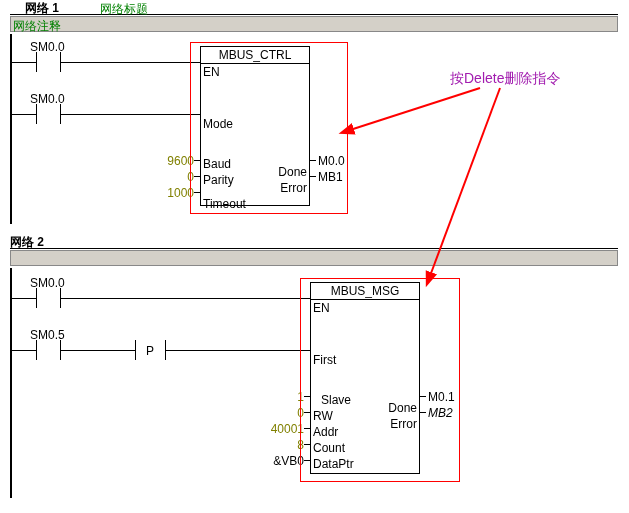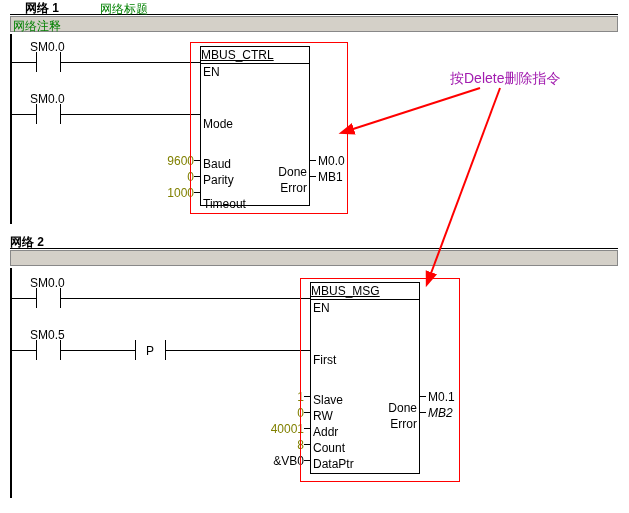--- a/index.html
+++ b/index.html
@@ -9,21 +9,21 @@
   .bold{font-weight:bold;}
   .green{color:#008000;}
   .olive{color:#808000;}
   .red{color:#a21caf;}
   .commentbar{position:absolute;left:10px;width:608px;height:16px;background:#d4d0c8;border:1px solid #888;box-sizing:border-box;}
   .rail{position:absolute;left:10px;width:2px;background:#000;}
   .wire{position:absolute;height:1px;background:#000;}
   .contactL{position:absolute;width:1px;height:20px;background:#000;}
   .contactR{position:absolute;width:1px;height:20px;background:#000;}
   .box{position:absolute;border:1px solid #000;box-sizing:border-box;background:#fff;}
-  .boxTitle{position:absolute;top:0;left:0;right:0;height:16px;border-bottom:1px solid #000;line-height:16px;text-decoration:underline;}
+  .boxTitle{position:absolute;top:0;left:0;right:0;height:16px;border-bottom:1px solid #000;text-align:center;line-height:16px;}
   .pinL{position:absolute;left:2px;text-align:left;}
   .pinR{position:absolute;right:2px;text-align:right;margin-top:8px;}
   .dash{position:absolute;width:6px;height:1px;background:#000;}
   .dashR{position:absolute;width:6px;height:1px;background:#000;}
   .selbox{position:absolute;border:1px solid #ff0000;box-sizing:border-box;}
   svg.arrow{position:absolute;overflow:visible;}
 </style>
 </head>
 <body>
 
@@ -99,21 +99,21 @@
 
   <div class="contactL" style="left:135px;top:340px;"></div>
   <div class="contactR" style="left:165px;top:340px;"></div>
   <span class="txt" style="left:146px;top:344px;">P</span>
   <div class="wire" style="left:166px;top:350px;width:144px;"></div>
 
   <div class="box" style="left:310px;top:282px;width:110px;height:192px;">
     <div class="boxTitle">MBUS_MSG</div>
     <span class="txt pinL" style="top:18px;">EN</span>
     <span class="txt pinL" style="top:70px;">First</span>
-    <span class="txt pinL" style="top:110px;">Slave</span>
+    <span class="txt pinL" style="top:110px;margin-left:8px;">Slave</span>
     <span class="txt pinL" style="top:126px;">RW</span>
     <span class="txt pinL" style="top:142px;">Addr</span>
     <span class="txt pinL" style="top:158px;">Count</span>
     <span class="txt pinL" style="top:174px;">DataPtr</span>
     <span class="txt pinR" style="top:110px;">Done</span>
     <span class="txt pinR" style="top:126px;">Error</span>
   </div>
   <div class="dash" style="left:304px;top:298px;"></div>
   <div class="dash" style="left:304px;top:350px;"></div>
   <div class="dash" style="left:304px;top:396px;"></div>

